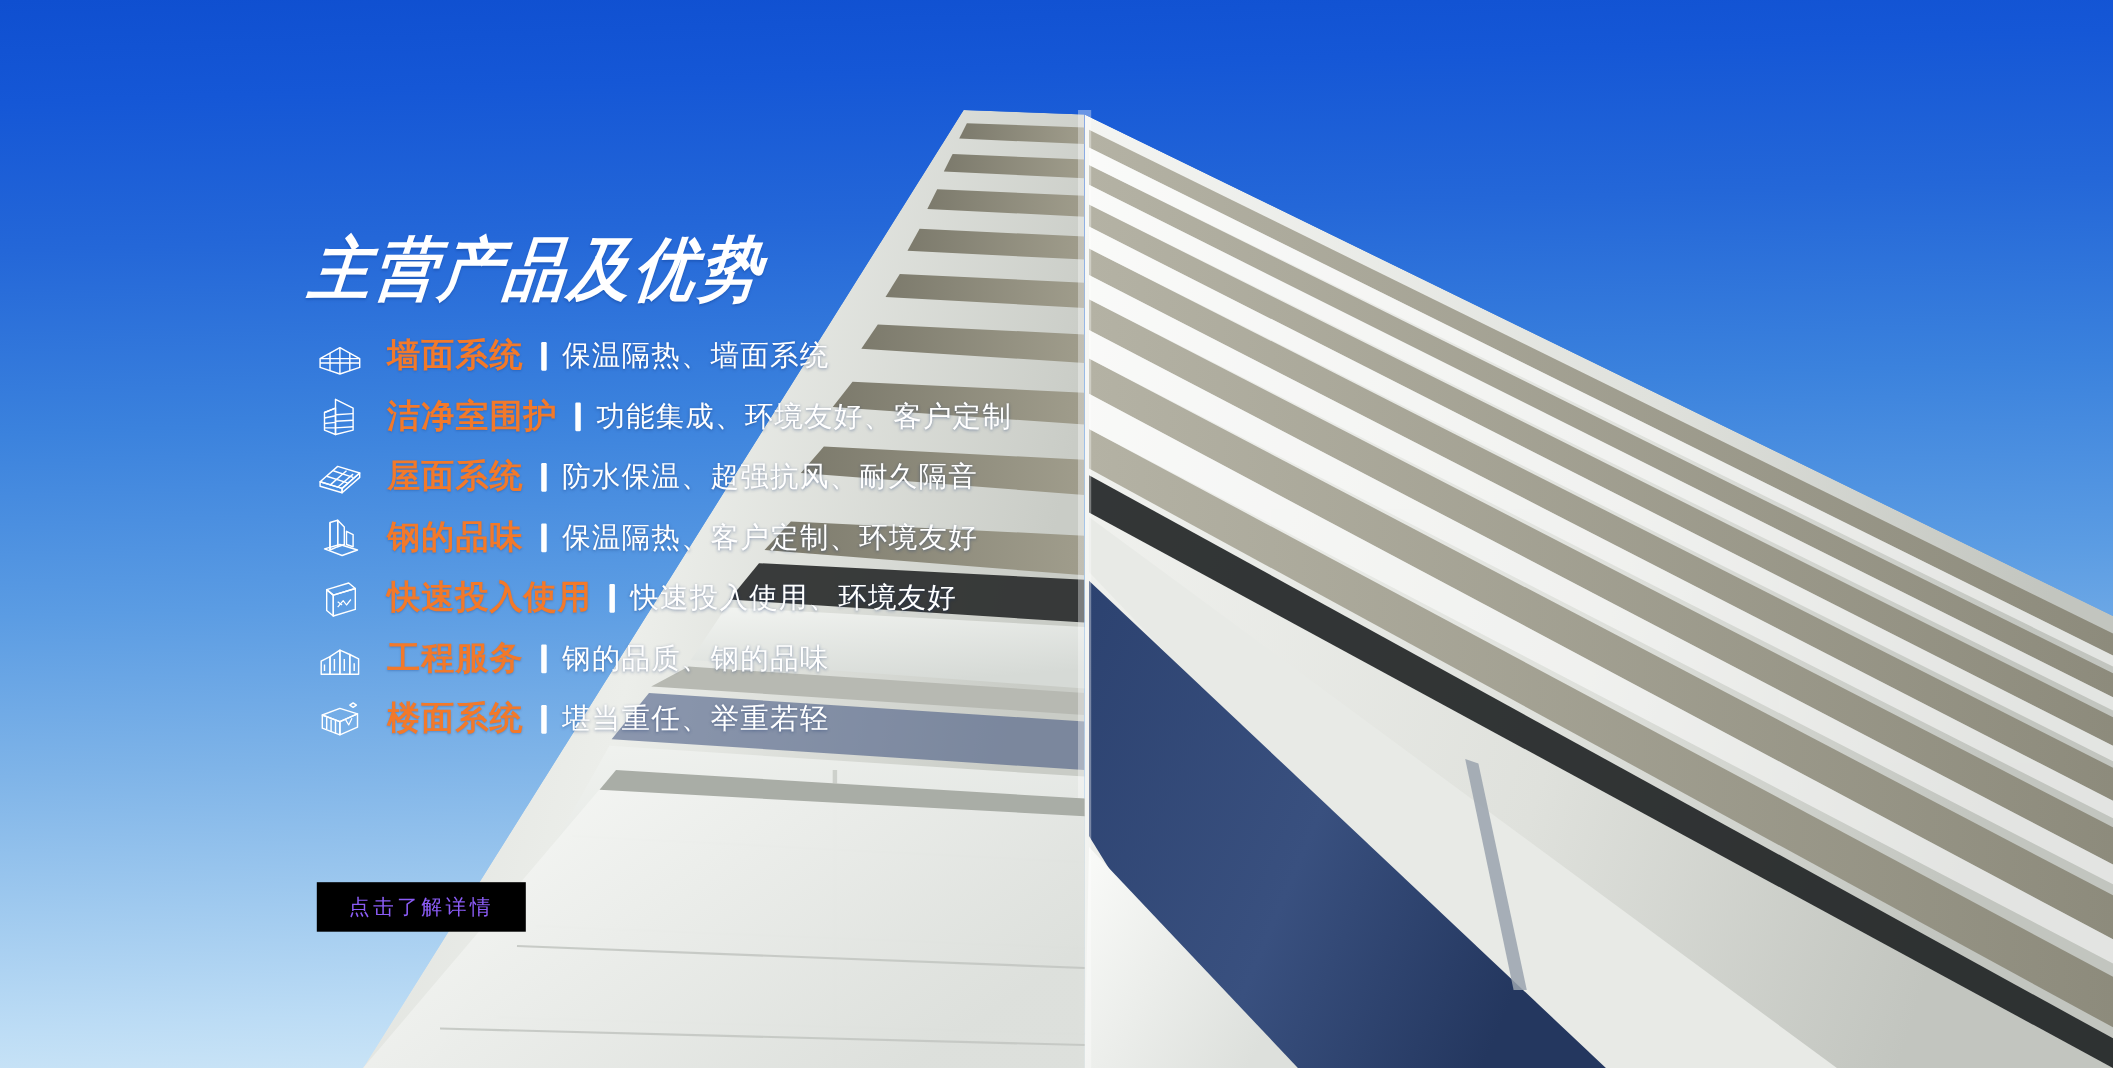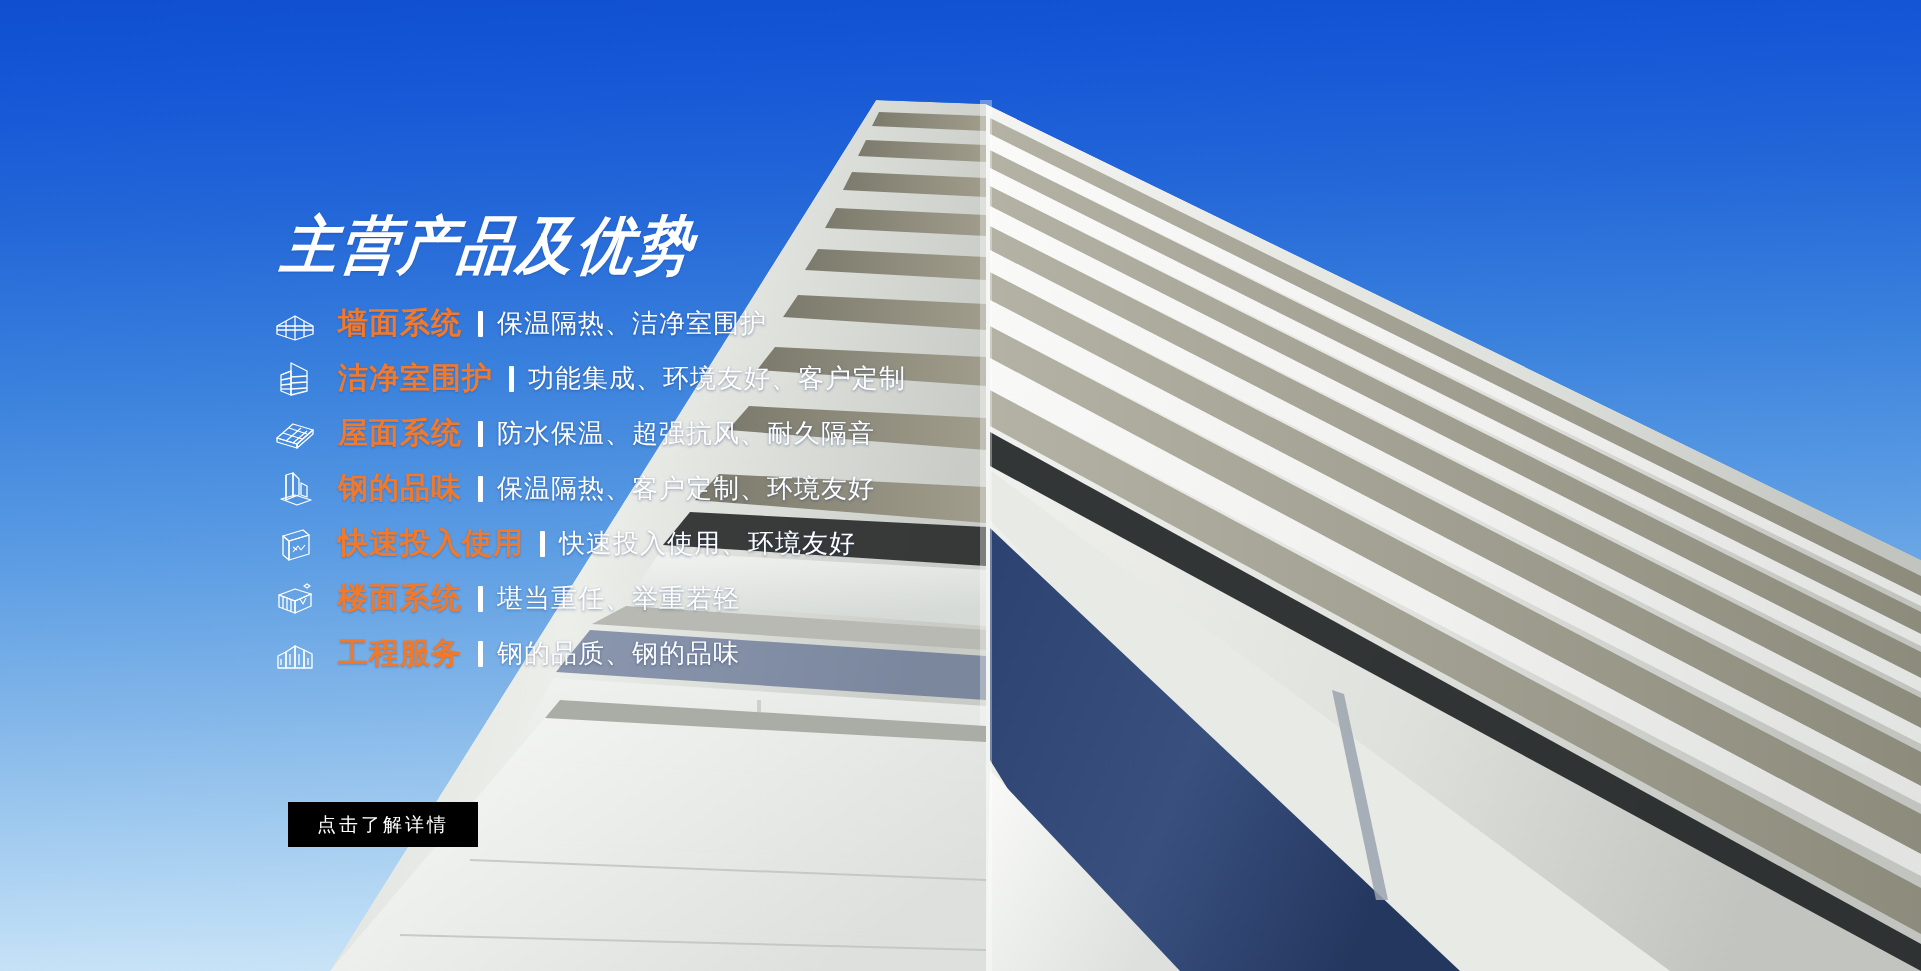--- a/index.html
+++ b/index.html
@@ -46,21 +46,21 @@
     color:#ffffff;
     letter-spacing:3px;
     font-style:italic;
     transform:skewX(-6deg) scaleY(1.12);
     transform-origin:left top;
     text-shadow:0 1px 2px rgba(0,40,110,0.25);
     white-space:nowrap;
     font-family:"DejaVu Sans","Liberation Sans",sans-serif;
   }
 
-  .list { position:absolute; left:272px; top:296px; }
+  .list { position:absolute; left:286px; top:296px; }
 
   .row {
     position:relative;
     height:55px;
     display:flex;
     align-items:center;
     white-space:nowrap;
   }
 
   .row .ic {
@@ -95,21 +95,21 @@
     letter-spacing:1px;
     text-shadow:0 1px 3px rgba(10,40,100,0.45);
     font-family:"DejaVu Sans","Liberation Sans",sans-serif;
   }
 
   .cta {
     position:absolute;
     left:288px; top:802px;
     width:190px; height:45px;
     background:#000000;
-    color:#ffffff;
+    color:#8b5cf6;
     font-size:19px;
     letter-spacing:3px;
     display:flex;
     align-items:center;
     justify-content:center;
     cursor:pointer;
     font-family:"DejaVu Sans","Liberation Sans",sans-serif;
   }
 </style>
 </head>
@@ -245,21 +245,21 @@
             <polygon points="4,24 22,14 40,24 40,32 22,38 4,32"></polygon>
             <line x1="22" y1="14" x2="22" y2="38"></line>
             <line x1="4" y1="24" x2="40" y2="24"></line>
             <line x1="4" y1="28" x2="40" y2="28"></line>
             <line x1="13" y1="19" x2="13" y2="35"></line>
             <line x1="31" y1="19" x2="31" y2="35"></line>
           </svg>
         </span>
         <span class="name">墙面系统</span>
         <span class="sep"></span>
-        <span class="desc">保温隔热、洁净室围护</span>
+        <span class="desc">保温隔热、墙面系统</span>
       </div>
 
       <div class="row">
         <span class="ic">
           <svg width="44" height="44" viewBox="0 0 44 44" fill="none" stroke="#ffffff" stroke-width="1.3" stroke-linejoin="round">
             <polygon points="18,6 34,14 34,34 18,38"></polygon>
             <polygon points="18,14 18,38 8,34 8,18"></polygon>
             <line x1="18" y1="14" x2="8" y2="18"></line>
             <line x1="18" y1="20" x2="34" y2="19"></line>
             <line x1="18" y1="26" x2="34" y2="25"></line>
@@ -317,51 +317,51 @@
           </svg>
         </span>
         <span class="name">快速投入使用</span>
         <span class="sep"></span>
         <span class="desc">快速投入使用、环境友好</span>
       </div>
 
       <div class="row">
         <span class="ic">
           <svg width="44" height="44" viewBox="0 0 44 44" fill="none" stroke="#ffffff" stroke-width="1.3" stroke-linejoin="round">
+            <polygon points="5,24 13,20 13,36 5,36"></polygon>
+            <polygon points="13,20 22,14 22,36 13,36"></polygon>
+            <polygon points="22,14 31,18 31,36 22,36"></polygon>
+            <polygon points="31,18 39,22 39,36 31,36"></polygon>
+            <line x1="8" y1="27" x2="8" y2="33"></line>
+            <line x1="17" y1="22" x2="17" y2="33"></line>
+            <line x1="26" y1="22" x2="26" y2="33"></line>
+            <line x1="35" y1="26" x2="35" y2="33"></line>
+          </svg>
+        </span>
+        <span class="name">工程服务</span>
+        <span class="sep"></span>
+        <span class="desc">钢的品质、钢的品味</span>
+      </div>
+
+      <div class="row">
+        <span class="ic">
+          <svg width="44" height="44" viewBox="0 0 44 44" fill="none" stroke="#ffffff" stroke-width="1.3" stroke-linejoin="round">
             <polygon points="6,18 22,12 38,17 22,24"></polygon>
             <polygon points="6,18 22,24 22,36 6,30"></polygon>
             <polygon points="22,24 38,17 38,29 22,36"></polygon>
             <line x1="10" y1="20" x2="10" y2="31"></line>
             <line x1="14" y1="22" x2="14" y2="33"></line>
             <line x1="18" y1="23" x2="18" y2="35"></line>
             <path d="M27 22 l3 5 l3 -6" stroke-width="1.1"></path>
             <polygon points="31,9 34,7 37,9 34,11"></polygon>
           </svg>
         </span>
         <span class="name">楼面系统</span>
         <span class="sep"></span>
         <span class="desc">堪当重任、举重若轻</span>
       </div>
 
-      <div class="row">
-        <span class="ic">
-          <svg width="44" height="44" viewBox="0 0 44 44" fill="none" stroke="#ffffff" stroke-width="1.3" stroke-linejoin="round">
-            <polygon points="5,24 13,20 13,36 5,36"></polygon>
-            <polygon points="13,20 22,14 22,36 13,36"></polygon>
-            <polygon points="22,14 31,18 31,36 22,36"></polygon>
-            <polygon points="31,18 39,22 39,36 31,36"></polygon>
-            <line x1="8" y1="27" x2="8" y2="33"></line>
-            <line x1="17" y1="22" x2="17" y2="33"></line>
-            <line x1="26" y1="22" x2="26" y2="33"></line>
-            <line x1="35" y1="26" x2="35" y2="33"></line>
-          </svg>
-        </span>
-        <span class="name">工程服务</span>
-        <span class="sep"></span>
-        <span class="desc">钢的品质、钢的品味</span>
-      </div>
-
     </div>
 
     <div class="cta">点击了解详情</div>
 
   </div>
 </div>
 
 </body></html>

